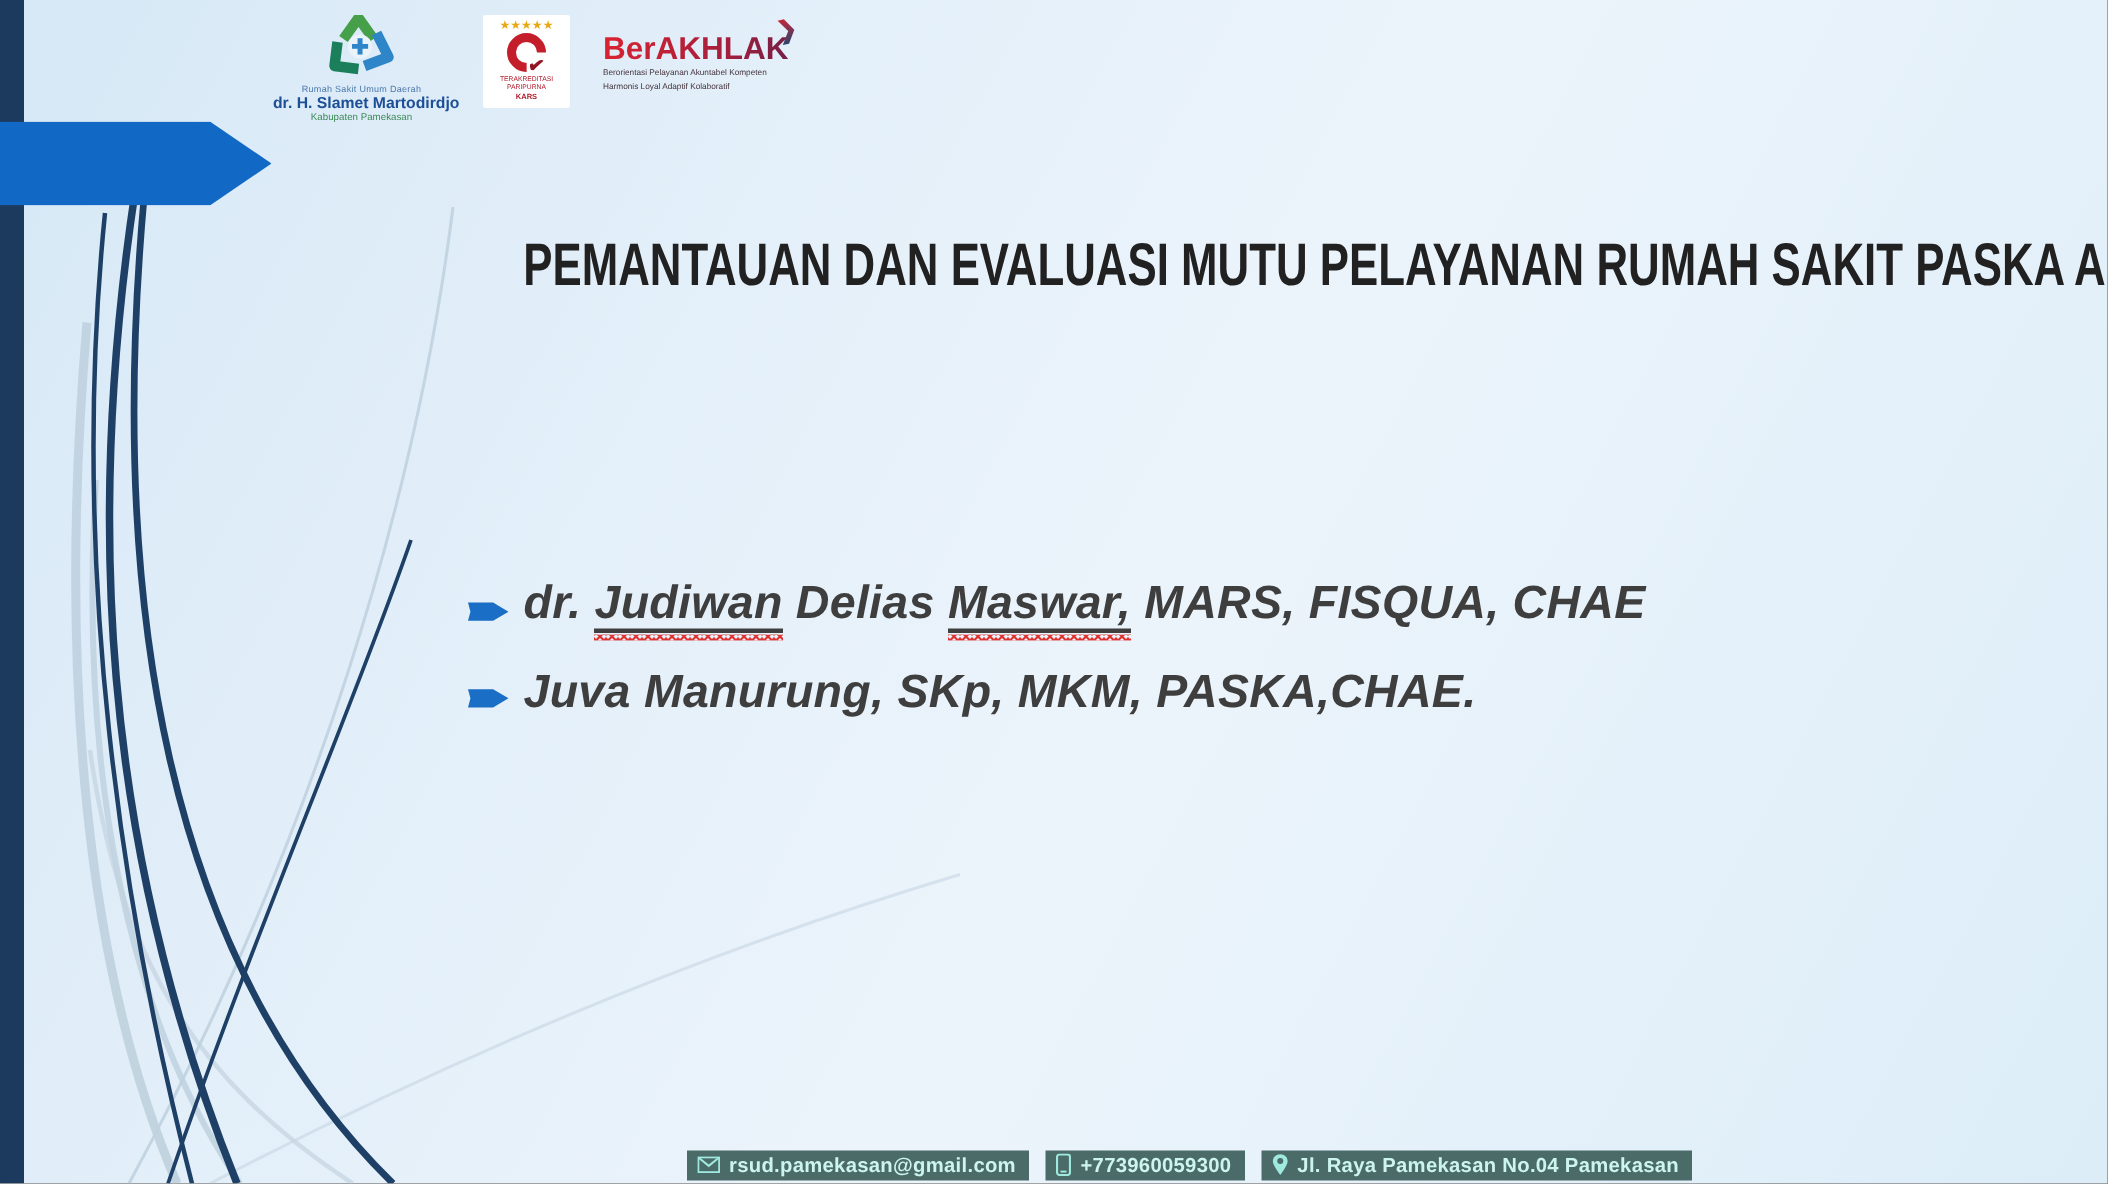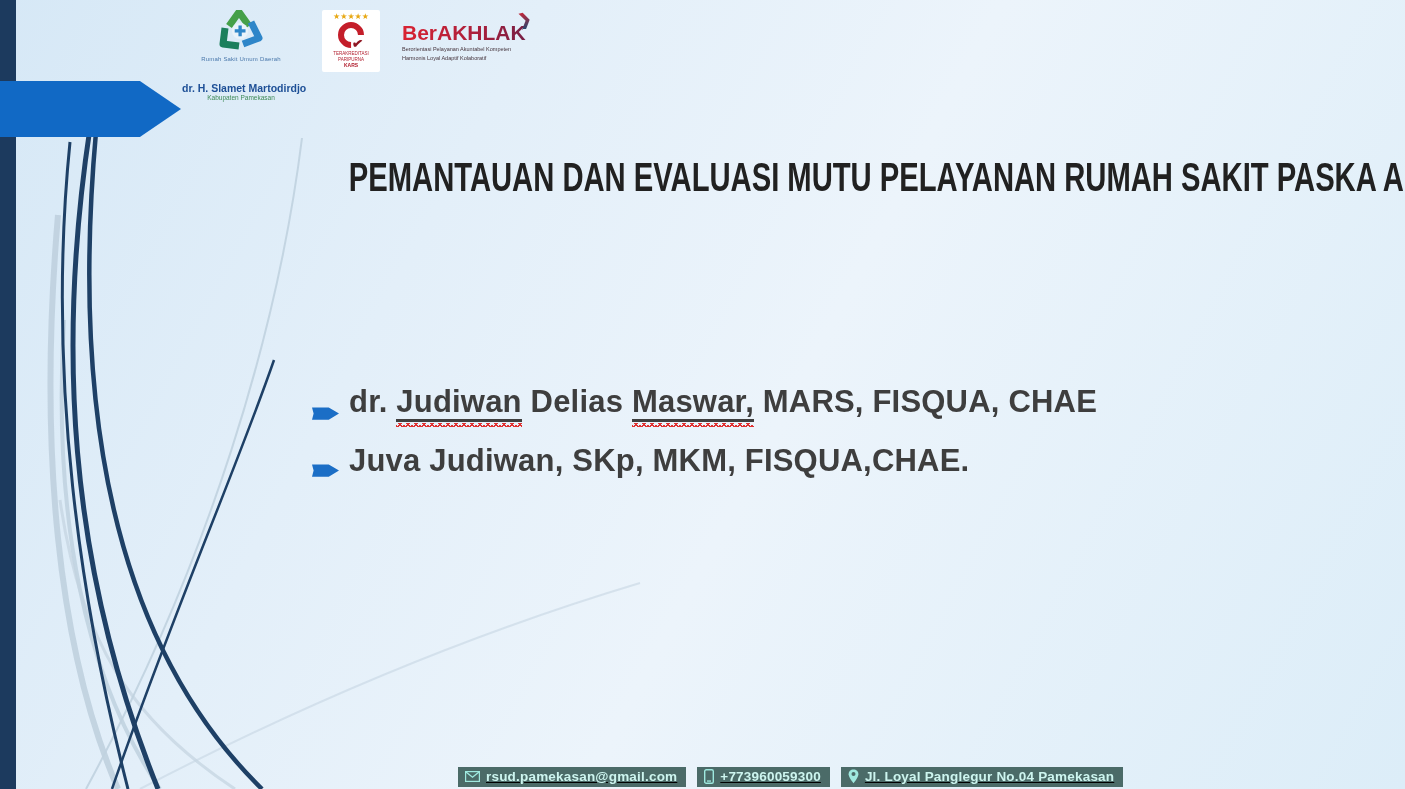--- a/index.html
+++ b/index.html
@@ -12,21 +12,21 @@
   .curves{position:absolute;inset:0;pointer-events:none;}
   .left-bar{position:absolute;left:0;top:0;width:16px;height:789px;background:#1c3a5e;}
   .arrow-banner{
     position:absolute;left:0;top:81px;width:181px;height:56px;background:#1169c5;
     clip-path:polygon(0 0,77.3% 0,100% 50%,77.3% 100%,0 100%);
   }
   
   .logos{position:absolute;left:182px;top:10px;display:flex;align-items:flex-start;gap:22px;}
   .logo-hospital{width:118px;text-align:center;color:#35649e;}
   .logo-hospital .l-small{font-size:6px;letter-spacing:.2px;color:#4a78ab;}
-  .logo-hospital .l-name{font-size:10.5px;font-weight:bold;color:#1d4f96;white-space:nowrap;margin-top:20px;}
+  .logo-hospital .l-name{font-size:10.5px;font-weight:bold;color:#1d4f96;white-space:nowrap;}
   .logo-hospital .l-kab{font-size:6.5px;color:#3f8a58;}
   .logo-kars{
     width:58px;height:62px;background:#ffffff;border-radius:2px;text-align:center;
     padding-top:3px;box-sizing:border-box;position:relative;
   }
   .kars-stars{font-size:8px;color:#e8a813;letter-spacing:0;line-height:8px;}
   .kars-q{
     width:26px;height:26px;margin:1px auto 0;border:6px solid #c41e2a;border-radius:50%;
     border-bottom-color:transparent;transform:rotate(-45deg);box-sizing:border-box;position:relative;
   }
@@ -49,39 +49,39 @@
   .title{
     position:absolute;left:125px;top:156px;width:1280px;text-align:center;
     color:#212121;
   }
   .title .t-line{
     display:inline-block;white-space:nowrap;font-weight:bold;font-size:40px;line-height:43px;
     transform:scaleX(.73);transform-origin:50% 50%;letter-spacing:0;
   }
   
   .speakers{position:absolute;left:312px;top:384px;color:#3e3e3e;}
-  .speaker-row{display:flex;align-items:flex-end;margin-bottom:21px;}
+  .speaker-row{display:flex;align-items:center;margin-bottom:21px;font-style:italic;}
   .bullet{
     width:27px;height:16px;background:#1b6ec6;margin:10px 10px 0 0;flex:0 0 auto;
     clip-path:polygon(0 12%,62% 12%,100% 50%,62% 88%,0 88%,6% 50%);
     border-radius:2px;
   }
   .speaker-text{font-size:31px;font-weight:bold;white-space:nowrap;letter-spacing:.2px;}
   .uw{
     display:inline-block;position:relative;border-bottom:3px solid #3f3f3f;line-height:1.05;
   }
   .uw::after{
     content:"";position:absolute;left:0;right:0;bottom:-8px;height:4px;
     background:
       repeating-linear-gradient(45deg,#e03131 0 1.6px,transparent 1.6px 4px),
       repeating-linear-gradient(-45deg,#e03131 0 1.6px,transparent 1.6px 4px);
     background-size:8px 4px;
   }
   
-  .footer{position:absolute;left:458px;top:767px;display:flex;gap:11px;text-decoration:underline;}
+  .footer{position:absolute;left:458px;top:767px;display:flex;gap:11px;}
   .chip{
     display:flex;align-items:center;gap:6px;background:#4b6b68;color:#cdf5ef;
     font-size:13.5px;font-weight:bold;padding:2px 9px 3px 7px;height:20px;box-sizing:border-box;
     letter-spacing:.2px;white-space:nowrap;
   }
   .chip svg{display:block;}
 </style>
 </head>
 <body>
 
@@ -140,21 +140,21 @@
 
   <div class="speakers">
 
     <div class="speaker-row">
       <span class="bullet"></span>
       <span class="speaker-text"><span>dr. </span><span class="uw">Judiwan</span><span> Delias </span><span class="uw">Maswar,</span><span> MARS, FISQUA, CHAE</span></span>
     </div>
 
     <div class="speaker-row">
       <span class="bullet"></span>
-      <span class="speaker-text">Juva Judiwan, SKp, MKM, FISQUA,CHAE.</span>
+      <span class="speaker-text">Juva Manurung, SKp, MKM, PASKA,CHAE.</span>
     </div>
 
   </div>
 
   <div class="footer">
 
     <div class="chip">
       <svg width="15" height="11" viewBox="0 0 15 11">
         <rect x="0.5" y="0.5" width="14" height="10" fill="none" stroke="#9fe9df" stroke-width="1.4"></rect>
         <path d="M1 1 L7.5 6.2 L14 1" fill="none" stroke="#9fe9df" stroke-width="1.4"></path>
@@ -168,18 +168,18 @@
         <rect x="3" y="11.4" width="4" height="1.3" fill="#9fe9df"></rect>
       </svg>
       <span>+773960059300</span>
     </div>
 
     <div class="chip">
       <svg width="11" height="15" viewBox="0 0 11 15">
         <path d="M5.5 0.5 C2.6 0.5 0.6 2.6 0.6 5.2 C0.6 8.2 5.5 14.3 5.5 14.3 C5.5 14.3 10.4 8.2 10.4 5.2 C10.4 2.6 8.4 0.5 5.5 0.5 Z" fill="#9fe9df"></path>
         <circle cx="5.5" cy="5" r="2" fill="#4b6b68"></circle>
       </svg>
-      <span>Jl. Loyal Panglegur No.04 Pamekasan</span>
+      <span>Jl. Raya Pamekasan No.04 Pamekasan</span>
     </div>
 
   </div>
 
 </div>
 
 </body></html>

